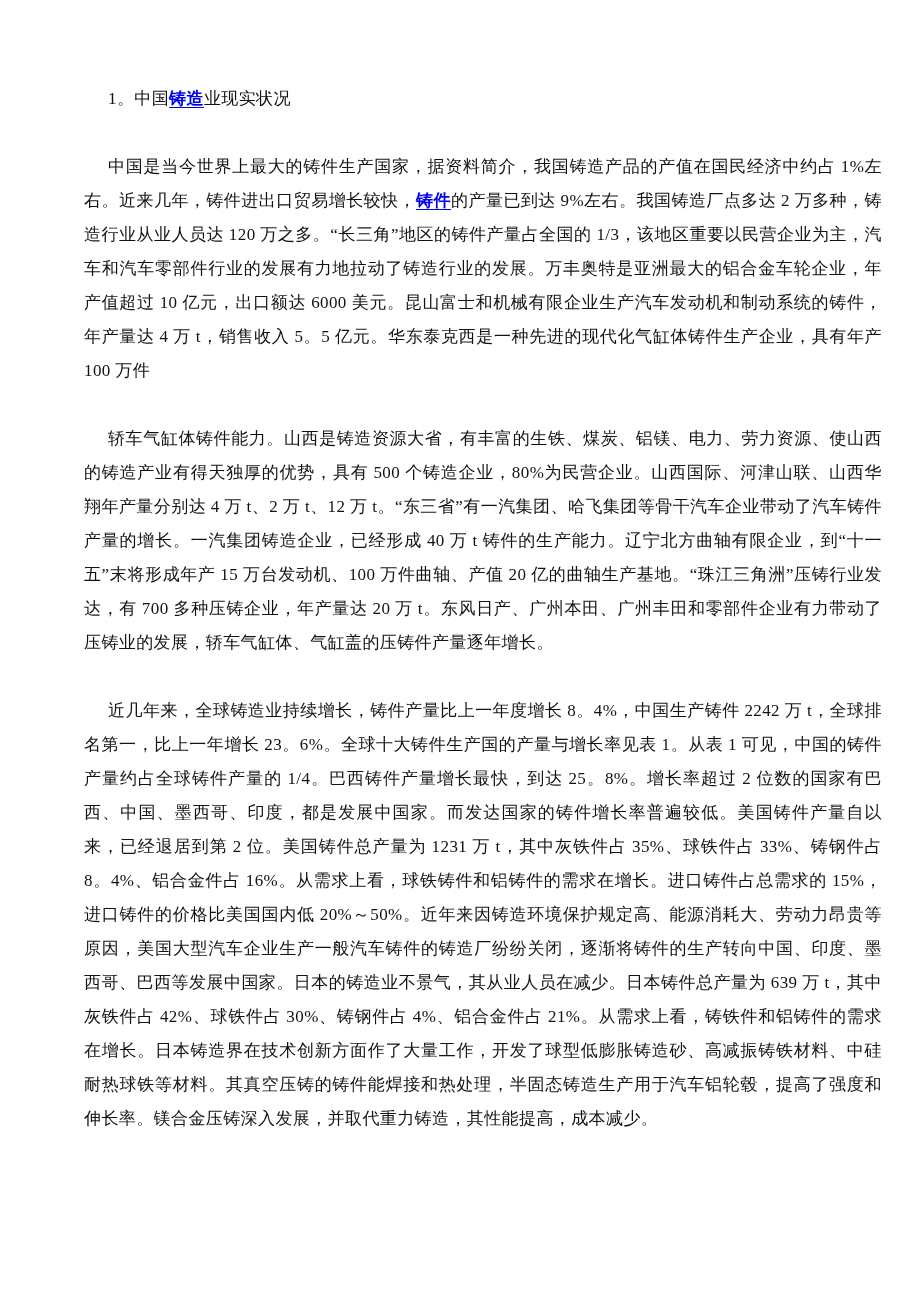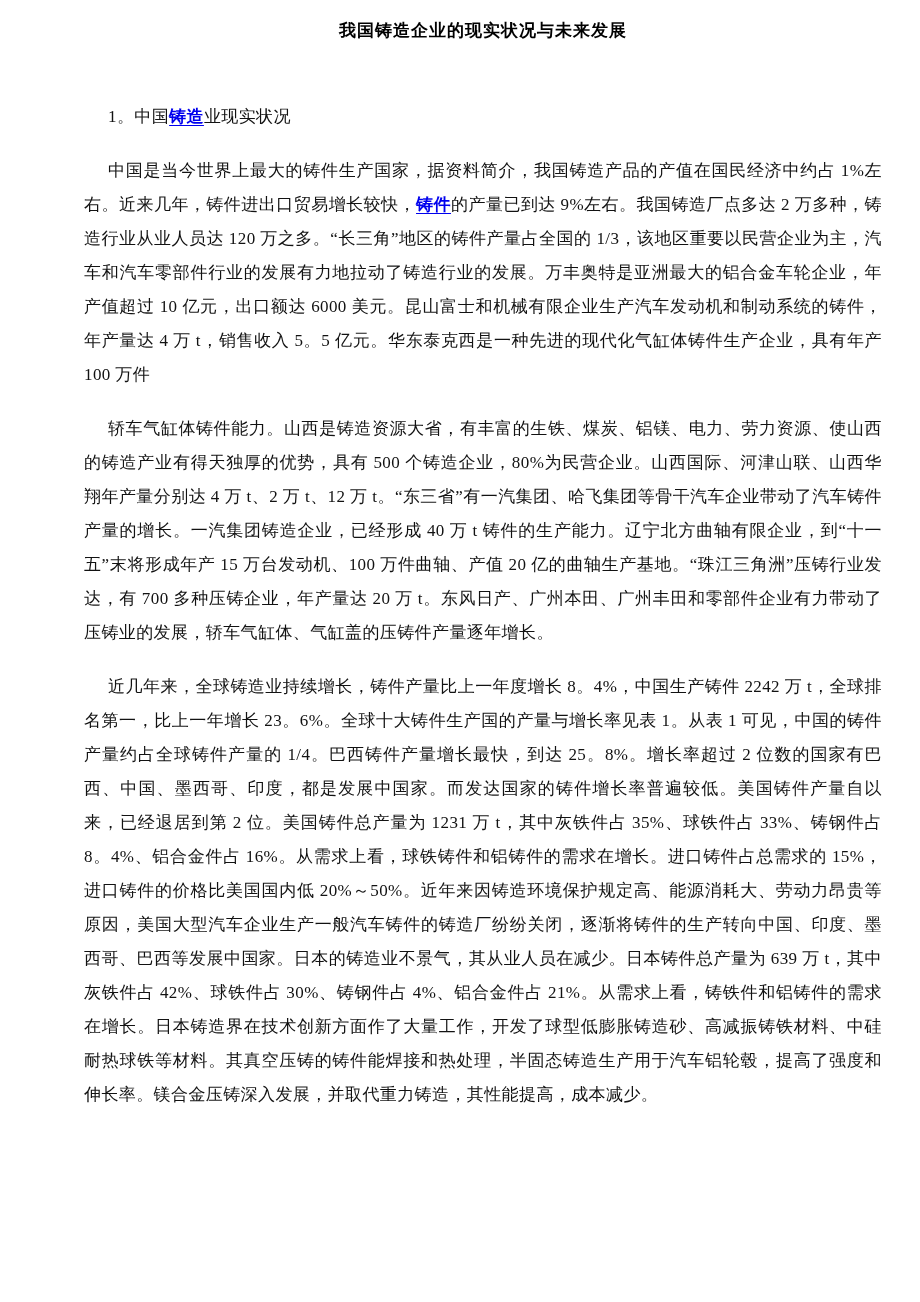--- a/index.html
+++ b/index.html
@@ -25,41 +25,40 @@
     letter-spacing: 1px;
     color: #000000;
   }
   .para {
     font-size: 17px;
     line-height: 34px;
     letter-spacing: 0.4px;
     text-align: justify;
     text-justify: inter-ideograph;
     text-indent: 24px;
-    margin-top: 20px;
+    margin-top: 34px;
     color: #121212;
     word-break: break-all;
   }
   .first-heading {
-    margin-top: 52px;
+    margin-top: 68px;
   }
   a.doclink {
     color: #0000ee;
     font-weight: bold;
     text-decoration: underline;
     text-underline-offset: 3px;
     cursor: pointer;
   }
 </style>
 </head>
 <body>
 
 <div class="page">
 
-  <div class="doc-title">我国铸造企业的现实状况与未来发展</div>
 
   <p class="para first-heading"><span>1。中国</span><a href="#" class="doclink">铸造</a><span>业现实状况</span></p>
 
   <p class="para"><span>中国是当今世界上最大的铸件生产国家，据资料简介，我国铸造产品的产值在国民经济中约占 1%左右。近来几年，铸件进出口贸易增长较快，</span><a href="#" class="doclink">铸件</a><span>的产量已到达 9%左右。我国铸造厂点多达 2 万多种，铸造行业从业人员达 120 万之多。“长三角”地区的铸件产量占全国的 1/3，该地区重要以民营企业为主，汽车和汽车零部件行业的发展有力地拉动了铸造行业的发展。万丰奥特是亚洲最大的铝合金车轮企业，年产值超过 10 亿元，出口额达 6000 美元。昆山富士和机械有限企业生产汽车发动机和制动系统的铸件，年产量达 4 万 t，销售收入 5。5 亿元。华东泰克西是一种先进的现代化气缸体铸件生产企业，具有年产 100 万件</span></p>
 
   <p class="para">轿车气缸体铸件能力。山西是铸造资源大省，有丰富的生铁、煤炭、铝镁、电力、劳力资源、使山西的铸造产业有得天独厚的优势，具有 500 个铸造企业，80%为民营企业。山西国际、河津山联、山西华翔年产量分别达 4 万 t、2 万 t、12 万 t。“东三省”有一汽集团、哈飞集团等骨干汽车企业带动了汽车铸件产量的增长。一汽集团铸造企业，已经形成 40 万 t 铸件的生产能力。辽宁北方曲轴有限企业，到“十一五”末将形成年产 15 万台发动机、100 万件曲轴、产值 20 亿的曲轴生产基地。“珠江三角洲”压铸行业发达，有 700 多种压铸企业，年产量达 20 万 t。东风日产、广州本田、广州丰田和零部件企业有力带动了压铸业的发展，轿车气缸体、气缸盖的压铸件产量逐年增长。</p>
 
 
   <p class="para">近几年来，全球铸造业持续增长，铸件产量比上一年度增长 8。4%，中国生产铸件 2242 万 t，全球排名第一，比上一年增长 23。6%。全球十大铸件生产国的产量与增长率见表 1。从表 1 可见，中国的铸件产量约占全球铸件产量的 1/4。巴西铸件产量增长最快，到达 25。8%。增长率超过 2 位数的国家有巴西、中国、墨西哥、印度，都是发展中国家。而发达国家的铸件增长率普遍较低。美国铸件产量自以来，已经退居到第 2 位。美国铸件总产量为 1231 万 t，其中灰铁件占 35%、球铁件占 33%、铸钢件占 8。4%、铝合金件占 16%。从需求上看，球铁铸件和铝铸件的需求在增长。进口铸件占总需求的 15%，进口铸件的价格比美国国内低 20%～50%。近年来因铸造环境保护规定高、能源消耗大、劳动力昂贵等原因，美国大型汽车企业生产一般汽车铸件的铸造厂纷纷关闭，逐渐将铸件的生产转向中国、印度、墨西哥、巴西等发展中国家。日本的铸造业不景气，其从业人员在减少。日本铸件总产量为 639 万 t，其中灰铁件占 42%、球铁件占 30%、铸钢件占 4%、铝合金件占 21%。从需求上看，铸铁件和铝铸件的需求在增长。日本铸造界在技术创新方面作了大量工作，开发了球型低膨胀铸造砂、高减振铸铁材料、中硅耐热球铁等材料。其真空压铸的铸件能焊接和热处理，半固态铸造生产用于汽车铝轮毂，提高了强度和伸长率。镁合金压铸深入发展，并取代重力铸造，其性能提高，成本减少。</p>
 

